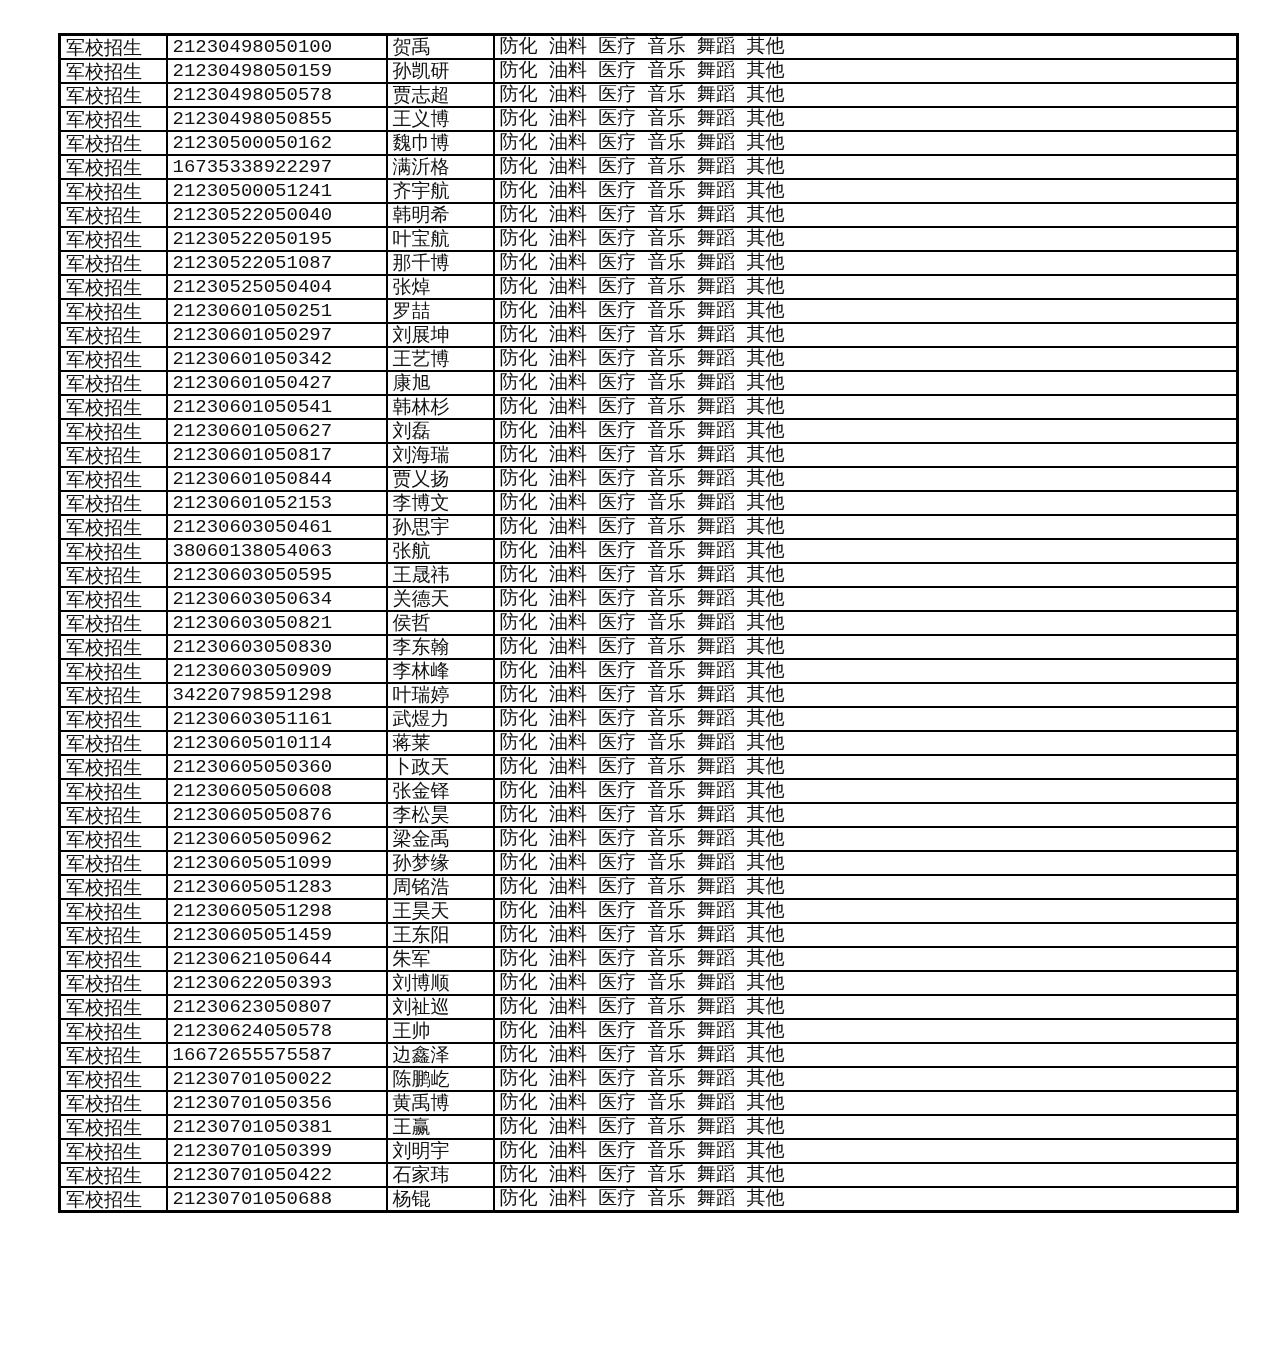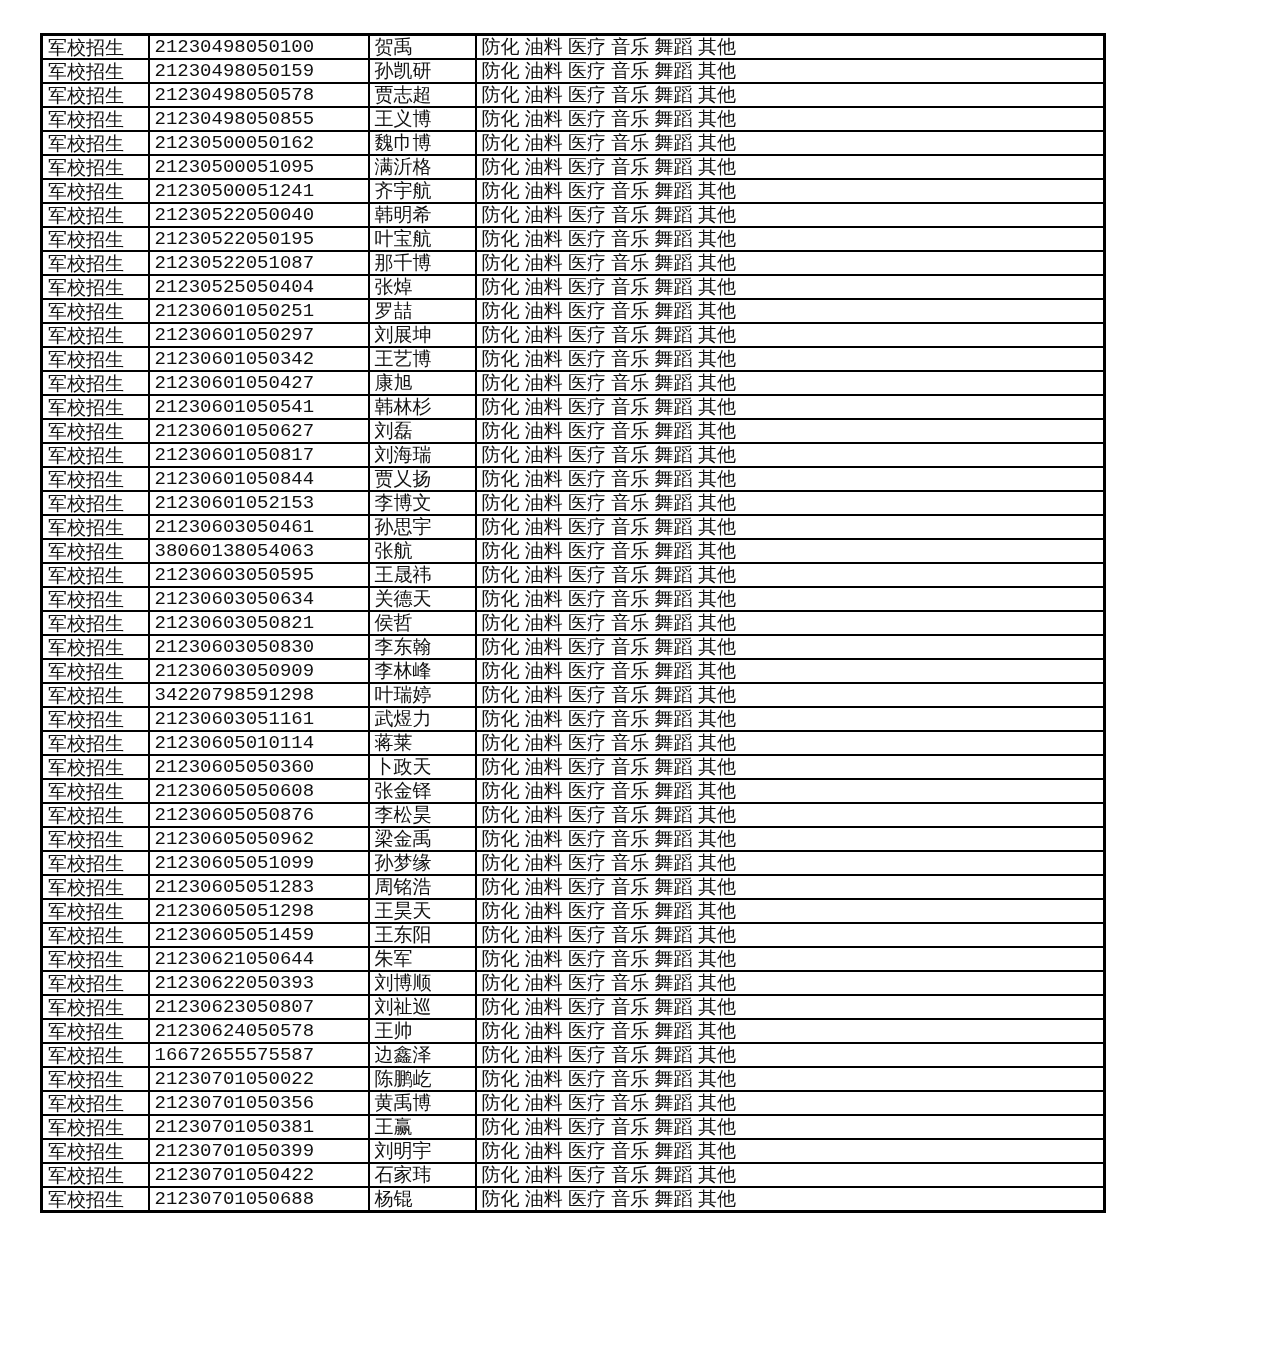--- a/index.html
+++ b/index.html
@@ -1,41 +1,41 @@
 <!DOCTYPE html>
 <html><head>
 <meta charset="utf-8">
 <style>
   html, body { margin: 0; padding: 0; background: #ffffff; }
   body { width: 1261px; height: 1348px; position: relative; overflow: hidden; }
   .sheet {
     position: absolute;
-    left: 40px;
+    left: 58px;
     top: 33px;
-    width: 1066px;
+    width: 1181px;
     border-collapse: collapse;
     table-layout: fixed;
     border: 3px solid #000;
     padding-left: 36px;
   }
   .sheet td {
     border: 2px solid #000;
     height: 22px;
     padding: 0 0 0 5px;
     font-size: 19px;
     line-height: 22px;
     color: #111;
     white-space: nowrap;
     overflow: hidden;
     vertical-align: middle;
   }
   .c-type { width: 101px; font-family: "DejaVu Sans", sans-serif; font-size: 19px; }
   .c-id { width: 214px; font-family: Liberation Mono, monospace; font-size: 19px; }
   .c-name { width: 101px; font-family: Liberation Sans, sans-serif; font-size: 19px; }
-  .c-cat { font-family: Liberation Sans, sans-serif; font-size: 19px; }
+  .c-cat { font-family: Liberation Mono, monospace; font-size: 19px; }
 </style>
 </head>
 <body>
 
 <table class="sheet">
   <colgroup>
     <col style="width:107px">
     <col style="width:220px">
     <col style="width:107px">
     <col>
@@ -66,21 +66,21 @@
         <td class="c-cat">防化 油料 医疗 音乐 舞蹈 其他</td>
       </tr>
       <tr>
         <td class="c-type">军校招生</td>
         <td class="c-id">21230500050162</td>
         <td class="c-name">魏巾博</td>
         <td class="c-cat">防化 油料 医疗 音乐 舞蹈 其他</td>
       </tr>
       <tr>
         <td class="c-type">军校招生</td>
-        <td class="c-id">21230500051095</td>
+        <td class="c-id">16735338922297</td>
         <td class="c-name">满沂格</td>
         <td class="c-cat">防化 油料 医疗 音乐 舞蹈 其他</td>
       </tr>
       <tr>
         <td class="c-type">军校招生</td>
         <td class="c-id">21230500051241</td>
         <td class="c-name">齐宇航</td>
         <td class="c-cat">防化 油料 医疗 音乐 舞蹈 其他</td>
       </tr>
       <tr>

